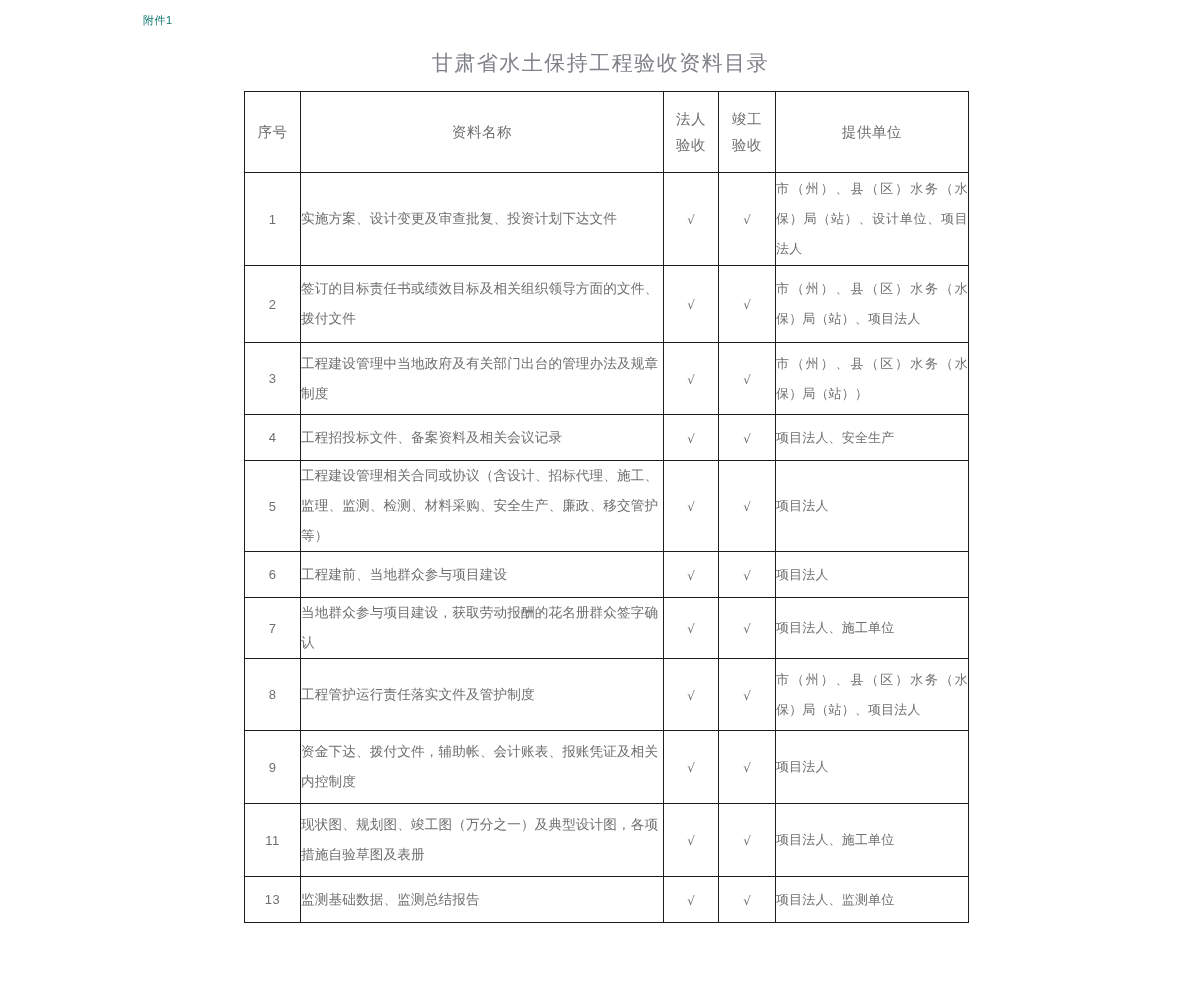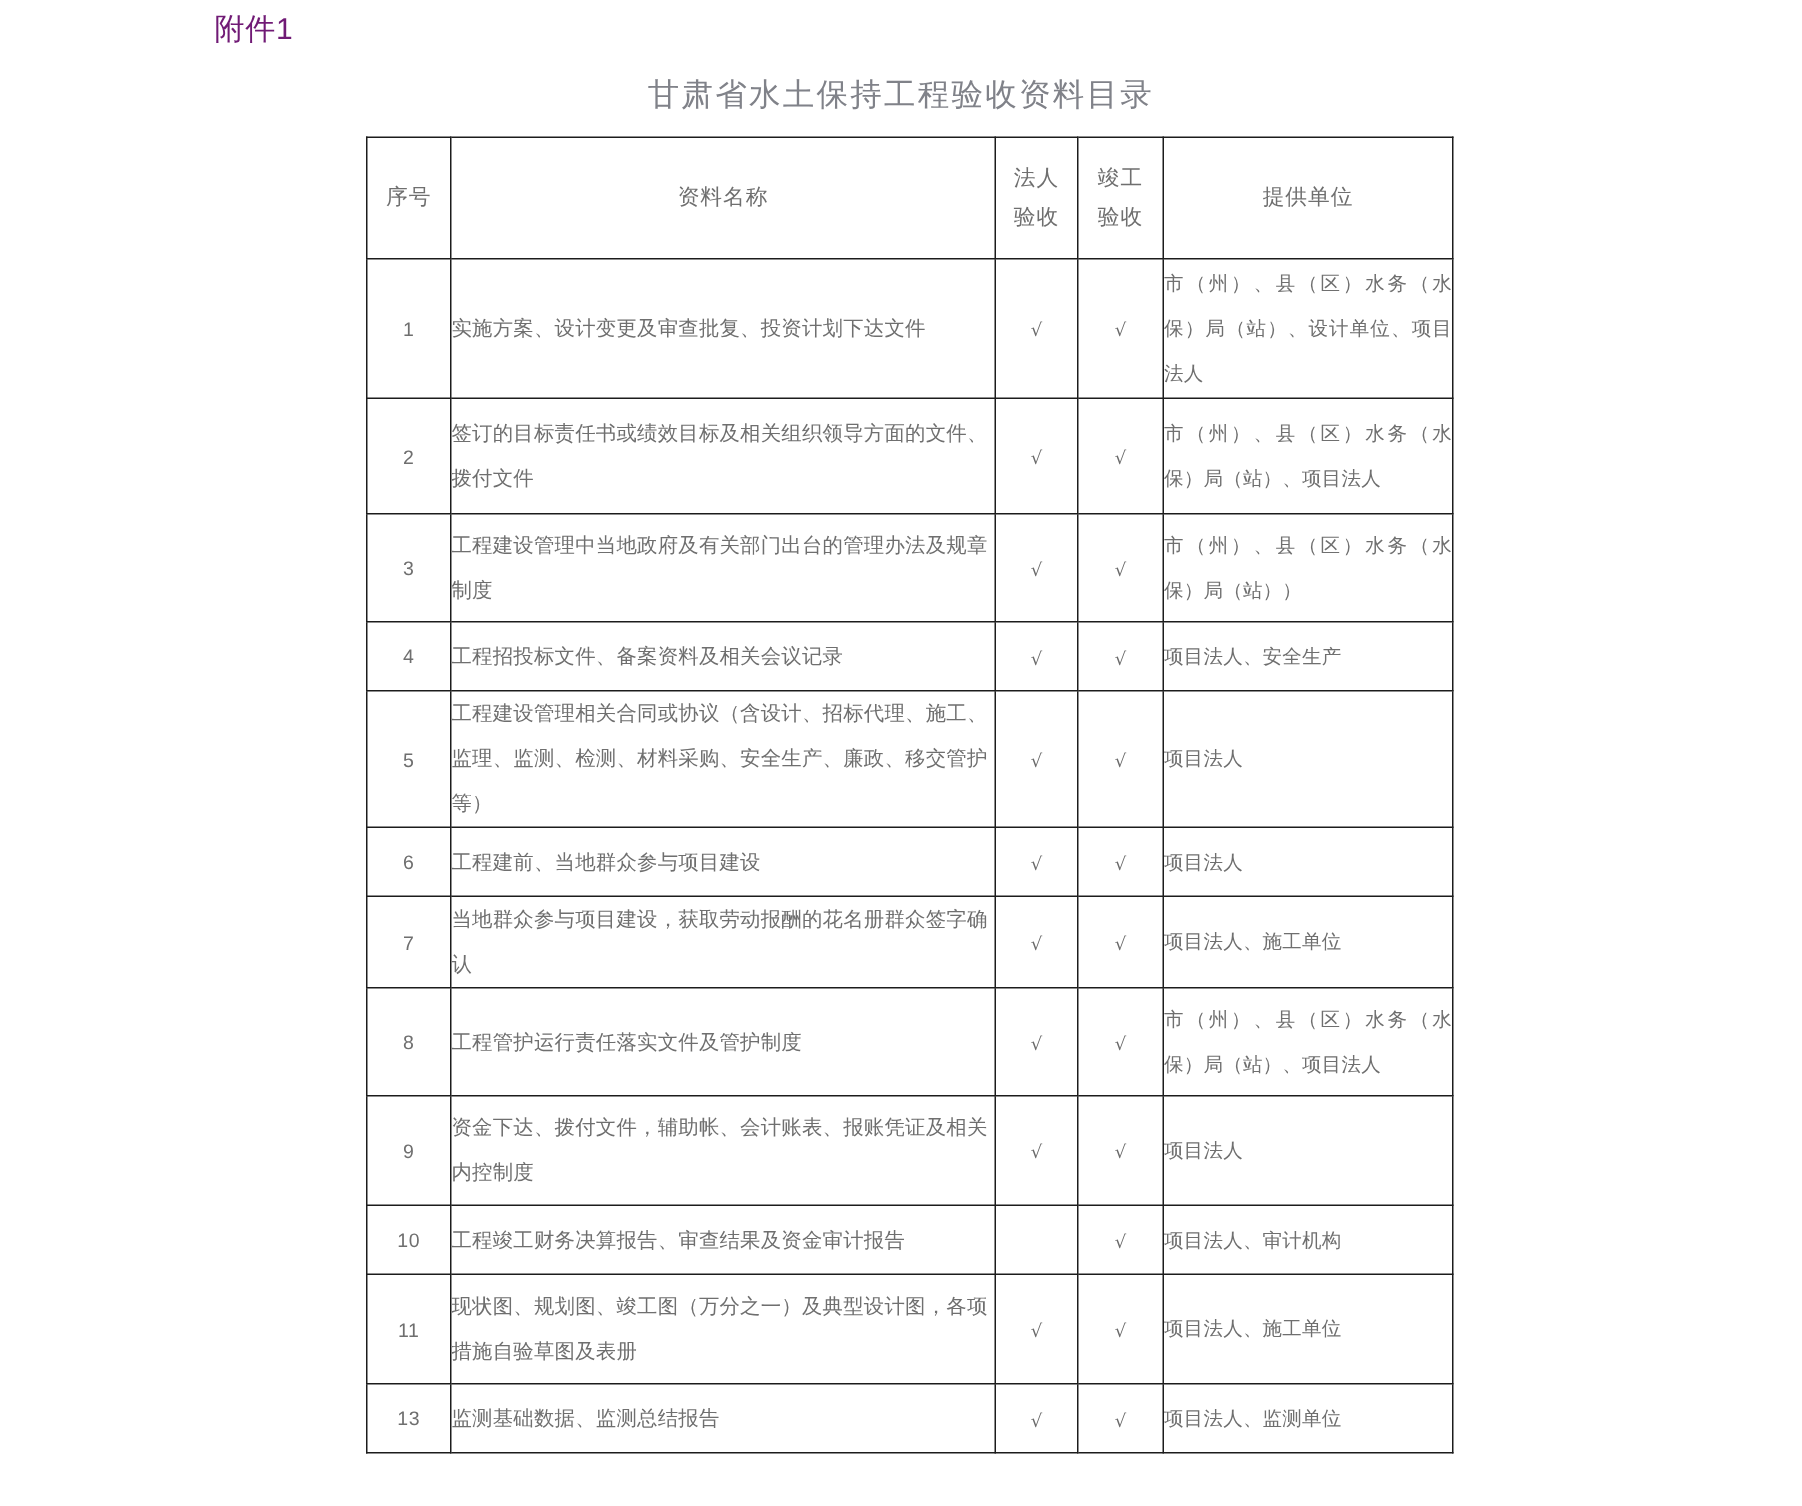--- a/index.html
+++ b/index.html
@@ -22,23 +22,23 @@
     width: 1201px;
     height: 1004px;
     background: #fff;
   }
 
   
   .attachment-label {
     position: absolute;
     left: 143px;
     top: 8px;
-    font-size: 20px;
+    font-size: 11px;
     line-height: 24px;
-    color: #701a75;
+    color: #0f766e;
     letter-spacing: 0.5px;
     white-space: nowrap;
   }
 
   
   .doc-title {
     position: absolute;
     left: 0;
     top: 48px;
     width: 1201px;
@@ -247,27 +247,20 @@
         </tr>
 
         <tr class="r9">
           <td class="seq">9</td>
           <td class="name">资金下达、拨付文件，辅助帐、会计账表、报账凭证及相关内控制度</td>
           <td class="chk"><span class="check-glyph">√</span></td>
           <td class="chk"><span class="check-glyph">√</span></td>
           <td class="unit nowrapline">项目法人</td>
         </tr>
 
-        <tr class="r10">
-          <td class="seq">10</td>
-          <td class="name">工程竣工财务决算报告、审查结果及资金审计报告</td>
-          <td class="chk"><span class="check-glyph"></span></td>
-          <td class="chk"><span class="check-glyph">√</span></td>
-          <td class="unit nowrapline">项目法人、审计机构</td>
-        </tr>
 
         <tr class="r11">
           <td class="seq">11</td>
           <td class="name">现状图、规划图、竣工图（万分之一）及典型设计图，各项措施自验草图及表册</td>
           <td class="chk"><span class="check-glyph">√</span></td>
           <td class="chk"><span class="check-glyph">√</span></td>
           <td class="unit nowrapline">项目法人、施工单位</td>
         </tr>
 
 

